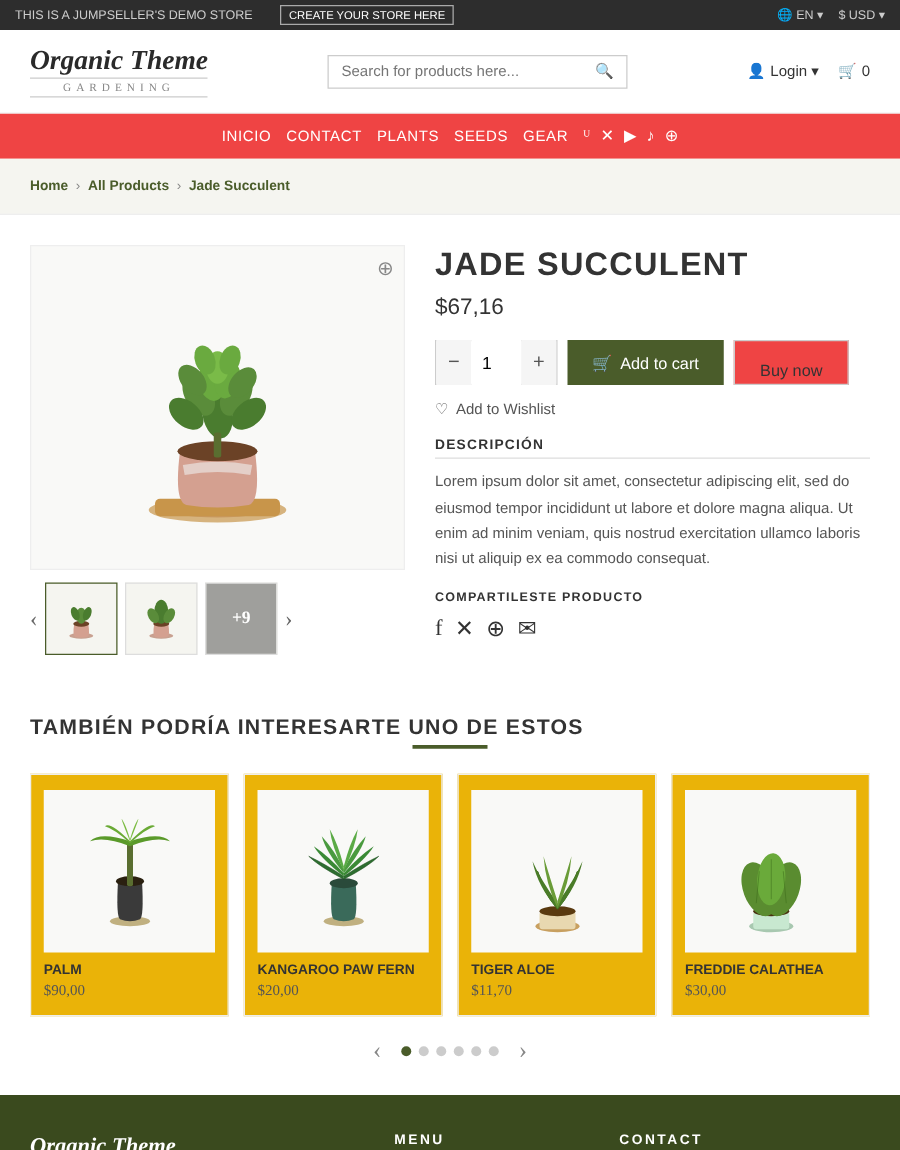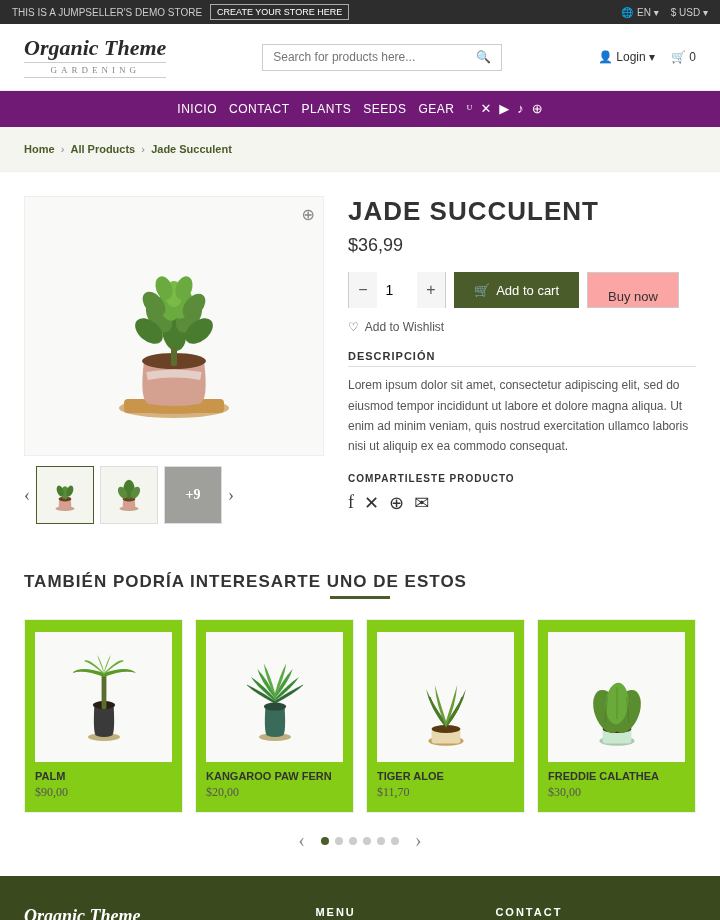--- a/index.html
+++ b/index.html
@@ -9,21 +9,21 @@
     .top-bar {
       background: #2d2d2d;
       color: #ccc;
       font-size: 10px;
       padding: 4px 12px;
       display: flex;
       align-items: center;
       justify-content: space-between;
       font-family: Arial, sans-serif;
     }
-    .top-bar-left { display: flex; align-items: center; gap: 8px; }
+    .top-bar-left { display: flex; align-items: center; gap: 22px; }
     .top-bar-demo { color: #ccc; font-size: 10px; }
     .top-bar-cta { background: transparent; border: 1px solid #aaa; color: #fff; padding: 2px 6px; font-size: 9px; text-transform: uppercase; cursor: pointer; font-family: Arial, sans-serif; }
     .top-bar-right { display: flex; gap: 12px; align-items: center; font-size: 10px; padding-left: 18px; }
 
     
     .header {
       display: flex;
       align-items: center;
       justify-content: space-between;
       padding: 12px 24px;
@@ -46,21 +46,21 @@
       outline: none;
       width: 100%;
       font-size: 12px;
       color: #888;
       font-family: Arial, sans-serif;
     }
     .header-right { display: flex; align-items: center; gap: 16px; font-size: 12px; font-family: Arial, sans-serif; }
 
     
     .nav {
-      background: #701a75;
+      background: #ef4444;
       display: flex;
       align-items: center;
       justify-content: center;
       gap: 12px;
       padding: 10px 0;
     }
     .nav a {
       color: #fff;
       text-decoration: none;
       font-size: 12px;
@@ -196,21 +196,21 @@
       padding: 0 20px;
       height: 36px;
       font-size: 13px;
       cursor: pointer;
       font-family: Arial, sans-serif;
       display: flex;
       align-items: center;
       gap: 6px;
     }
     .btn-buy-now {
-      background: #fca5a5;
+      background: #ef4444;
       color: #333;
       border: 1.5px solid #ccc;
       padding: 16px 20px;
       height: 36px;
       font-size: 13px;
       cursor: pointer;
       font-family: Arial, sans-serif;
     }
     .wishlist-row {
       display: flex;
@@ -267,21 +267,21 @@
       margin: 0 auto 20px;
     }
     .related-grid {
       display: flex;
       gap: 12px;
     }
     .product-card {
       flex: 1;
       border: 1px solid #eee;
       padding: 12px 10px;
-      background: #84cc16;
+      background: #eab308;
       cursor: pointer;
     }
     .product-card-img {
       width: 100%;
       height: 130px;
       display: flex;
       align-items: center;
       justify-content: center;
       background: #f9f9f7;
       margin-bottom: 8px;
@@ -443,21 +443,21 @@
       </div>
       <div class="thumb" style="position:relative;overflow:hidden;">
         <div class="thumb-count">+9</div>
       </div>
       <span class="thumb-nav">›</span>
     </div>
   </div>
 
   <div class="product-info">
     <div class="product-name">JADE SUCCULENT</div>
-    <div class="product-price">$36,99</div>
+    <div class="product-price">$67,16</div>
     <div class="qty-row">
       <div class="qty-control">
         <button class="qty-btn">−</button>
         <input class="qty-input" type="number" value="1" style="">
         <button class="qty-btn">+</button>
       </div>
       <button class="btn-add-cart">
         <span>🛒</span>
         <span>Add to cart</span>
       </button>

